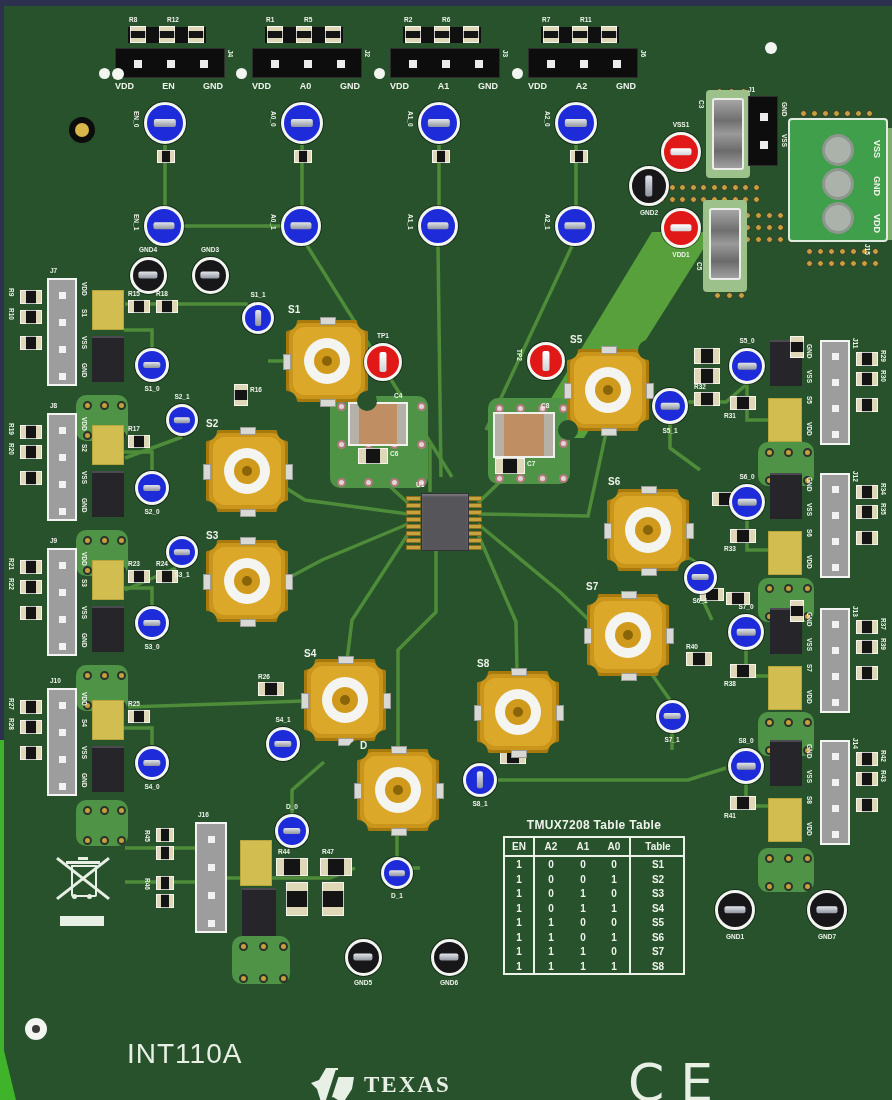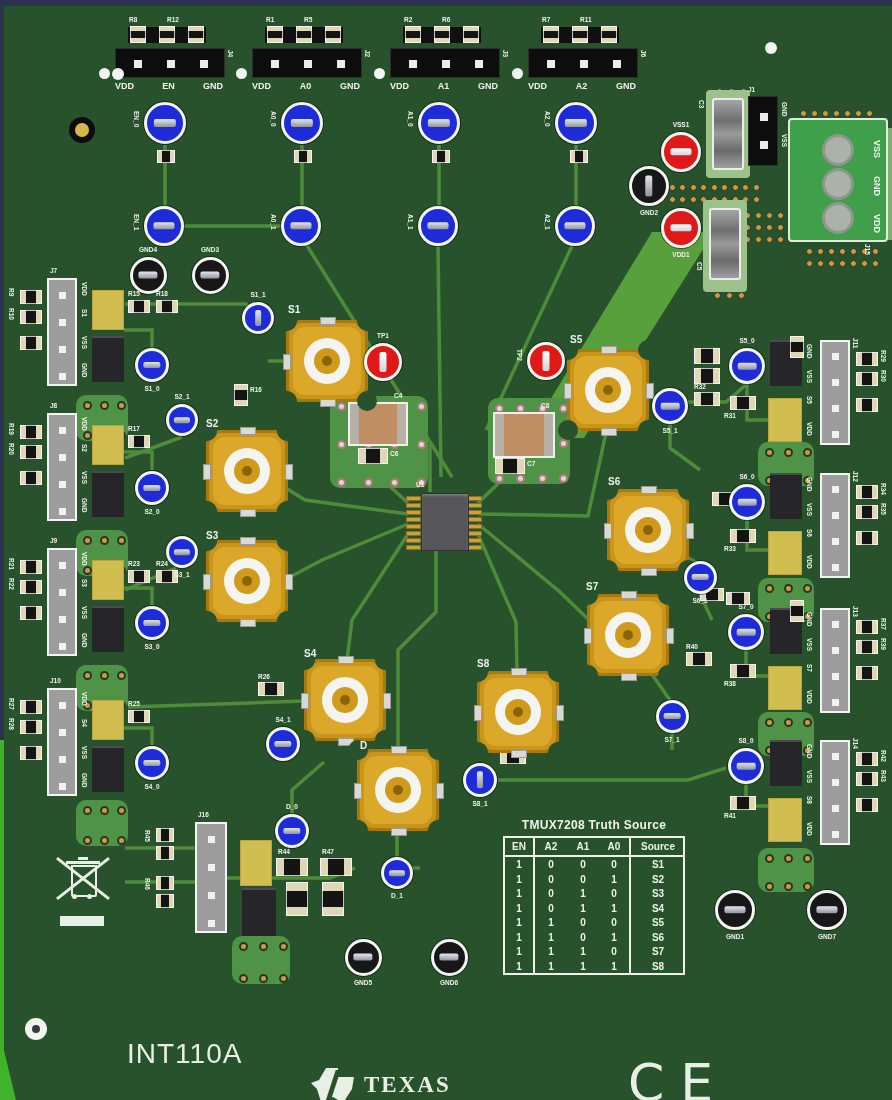--- a/index.html
+++ b/index.html
@@ -963,27 +963,27 @@
     <div class="lid"></div>
     <div class="knob"></div>
     <div class="wheel" style="left:16px;"></div>
     <div class="wheel" style="left:31px;"></div>
     <div class="x1"></div>
     <div class="x2"></div>
   </div>
   <div id="weee-bar"></div>
 
   <div id="truth">
-    <div class="title">TMUX7208 Truth Source</div>
+    <div class="title">TMUX7208 Table Table</div>
     <div id="tt-grid">
         <div class="hd c1">EN</div>
         <div class="hd">A2</div>
         <div class="hd">A1</div>
         <div class="hd c4">A0</div>
-        <div class="hd">Source</div>
+        <div class="hd">Table</div>
         <div class="c1">1</div>
         <div class="">0</div>
         <div class="">0</div>
         <div class="c4">0</div>
         <div class="">S1</div>
         <div class="c1">1</div>
         <div class="">0</div>
         <div class="">0</div>
         <div class="c4">1</div>
         <div class="">S2</div>

